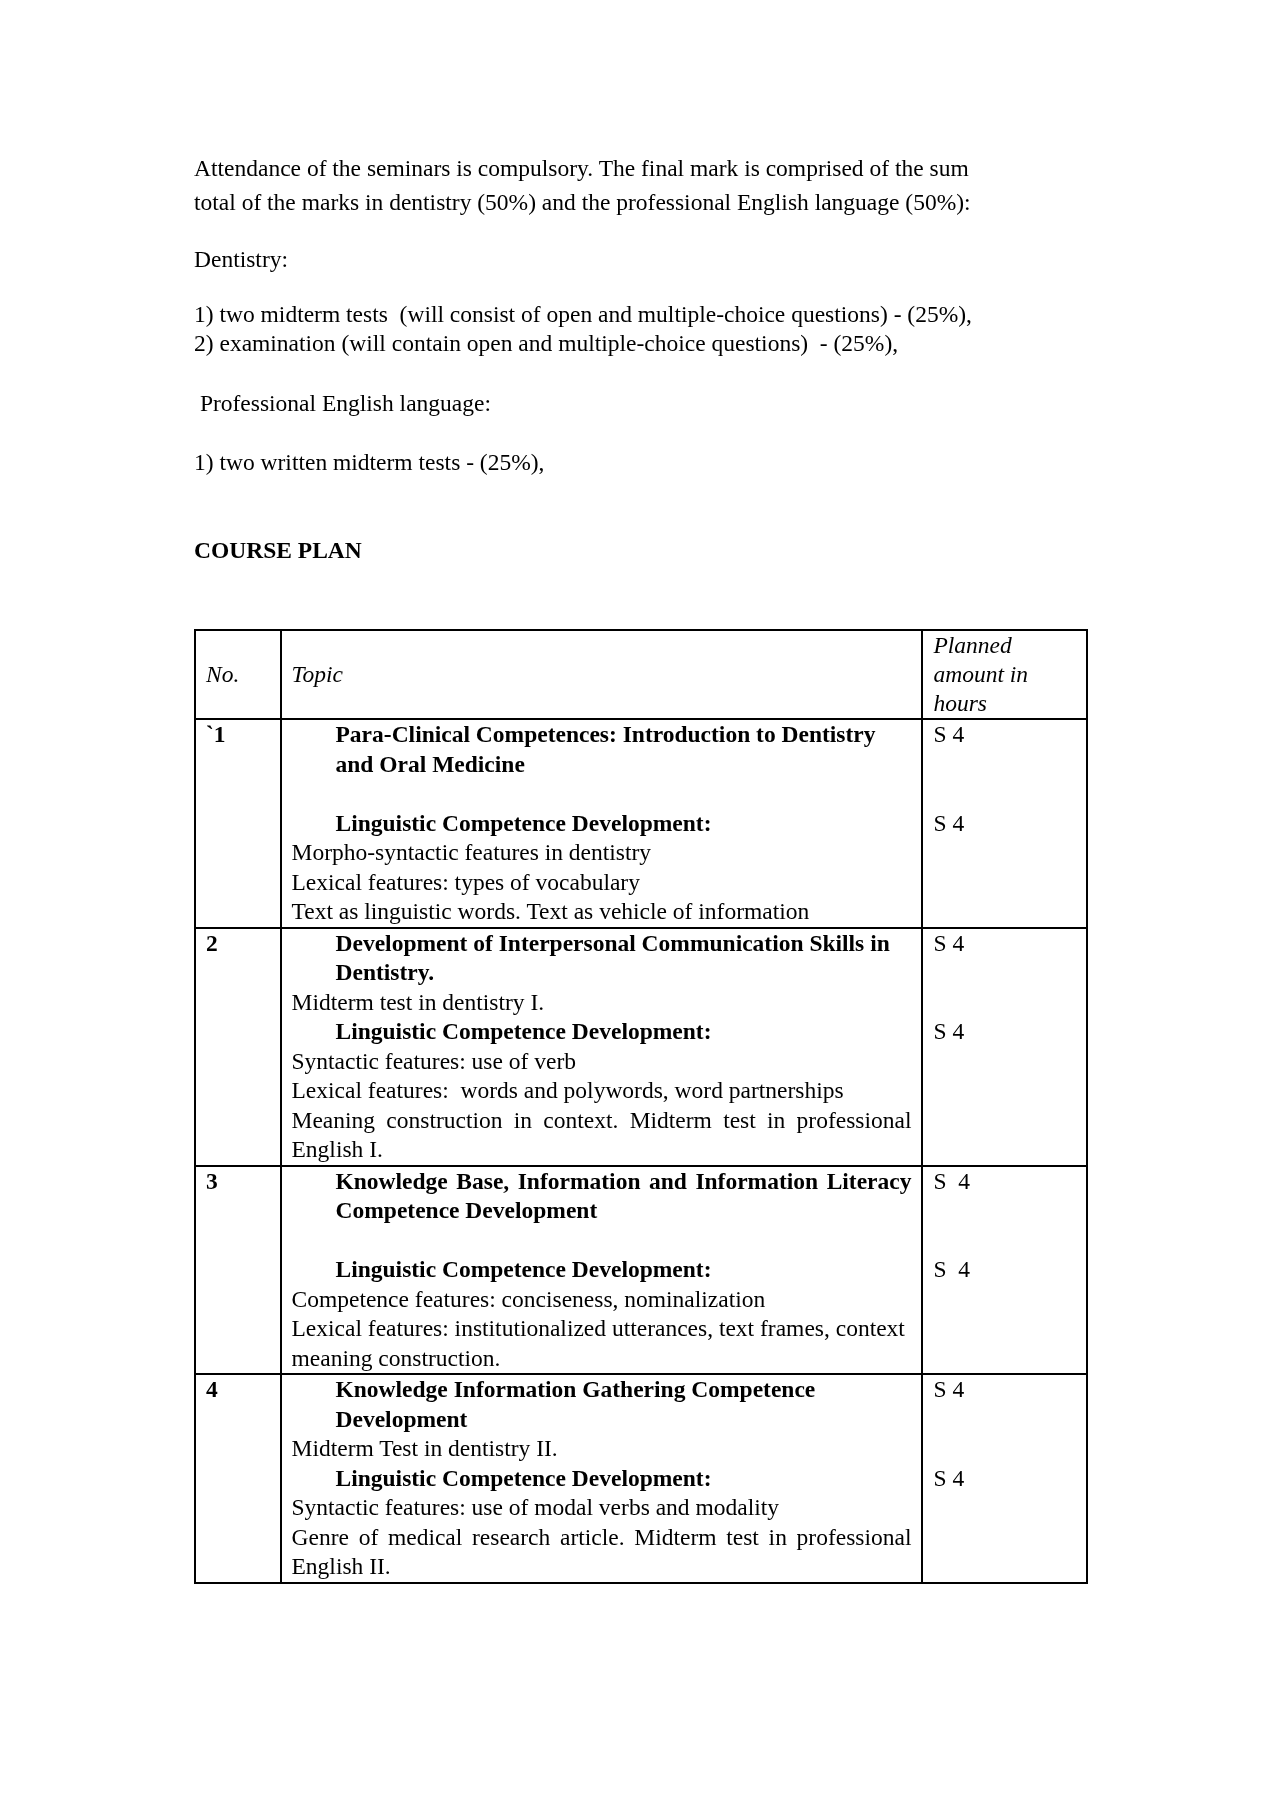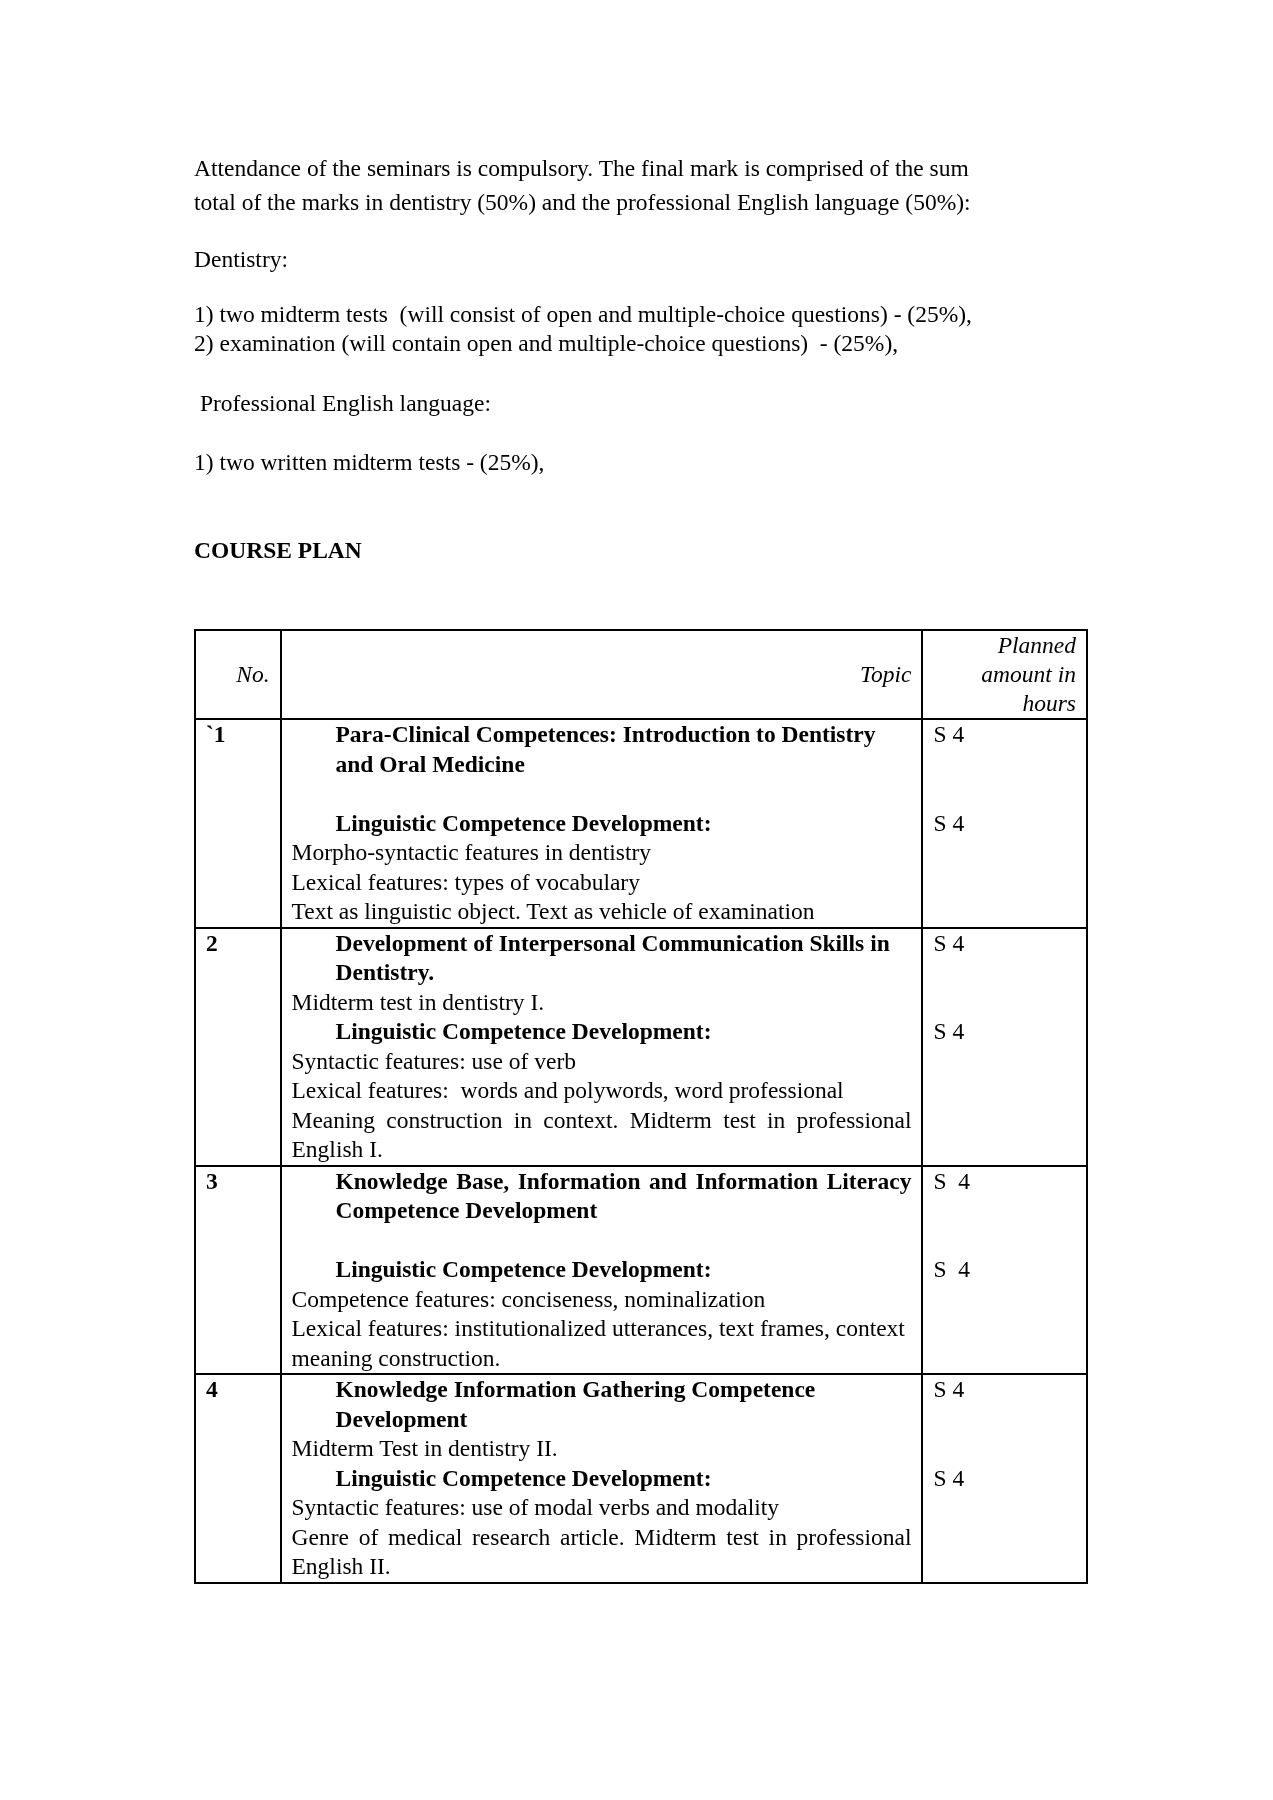--- a/index.html
+++ b/index.html
@@ -5,21 +5,21 @@
   html, body { margin: 0; padding: 0; background: #ffffff; }
   body { width: 1273px; height: 1800px; position: relative; overflow: hidden;
          font-family: "Liberation Serif", "DejaVu Serif", serif; color: #000; }
   .page { position: absolute; left: 0; top: 0; width: 1273px; height: 1464px; }
   .para { position: absolute; left: 194px; width: 880px; font-size: 23.5px; line-height: 34px; white-space: nowrap; }
   .list { position: absolute; left: 194px; font-size: 23.5px; line-height: 29px; white-space: nowrap; }
   .heading { position: absolute; left: 194px; font-size: 23.5px; font-weight: bold; }
   table.plan { position: absolute; left: 194px; top: 629px; width: 894px;
                border-collapse: collapse; font-size: 23.5px; line-height: 29.5px; }
   table.plan td, table.plan th { border: 2px solid #000; vertical-align: top; padding: 0 10px; }
-  table.plan th { font-weight: normal; font-style: italic; text-align: right; vertical-align: middle; line-height: 29px; }
+  table.plan th { font-weight: normal; font-style: italic; text-align: left; vertical-align: middle; line-height: 29px; }
   .col-no { width: 68px; }
   .col-topic { width: 630px; }
   .col-hours { width: 152px; }
   tr.hdr th { height: 86px; }
   .b { font-weight: bold; margin-left: 44px; }
   .j { text-align: justify; text-align-last: left; }
   .gap { height: 29.5px; }
   .hours-cell div { white-space: nowrap; }
   .num { font-weight: bold; }
 </style>
@@ -61,38 +61,38 @@
     </tr>
 
     <tr>
       <td class="num">`1</td>
       <td>
         <div class="b">Para-Clinical Competences: Introduction to Dentistry and Oral Medicine</div>
         <div class="gap"></div>
         <div class="b">Linguistic Competence Development:</div>
         <div>Morpho-syntactic features in dentistry</div>
         <div>Lexical features: types of vocabulary</div>
-        <div>Text as linguistic object. Text as vehicle of examination</div>
+        <div>Text as linguistic words. Text as vehicle of information</div>
       </td>
       <td class="hours-cell">
         <div>S 4</div>
         <div class="gap"></div>
             <div class="gap"></div>
         <div>S 4</div>
       </td>
     </tr>
 
     <tr>
       <td class="num">2</td>
       <td>
         <div class="b">Development of Interpersonal Communication Skills in Dentistry.</div>
         <div>Midterm test in dentistry I.</div>
         <div class="b">Linguistic Competence Development:</div>
         <div>Syntactic features: use of verb</div>
-        <div style="white-space:pre;">Lexical features:  words and polywords, word professional</div>
+        <div style="white-space:pre;">Lexical features:  words and polywords, word partnerships</div>
         <div class="j">Meaning construction in context. Midterm test in professional English I.</div>
       </td>
       <td class="hours-cell">
         <div>S 4</div>
         <div class="gap"></div>
             <div class="gap"></div>
         <div>S 4</div>
       </td>
     </tr>
 

